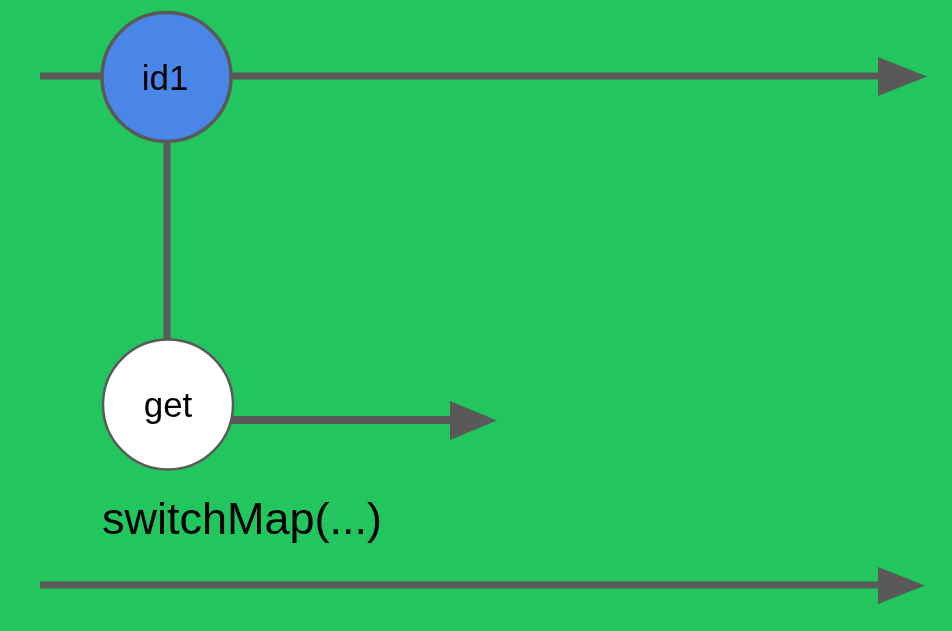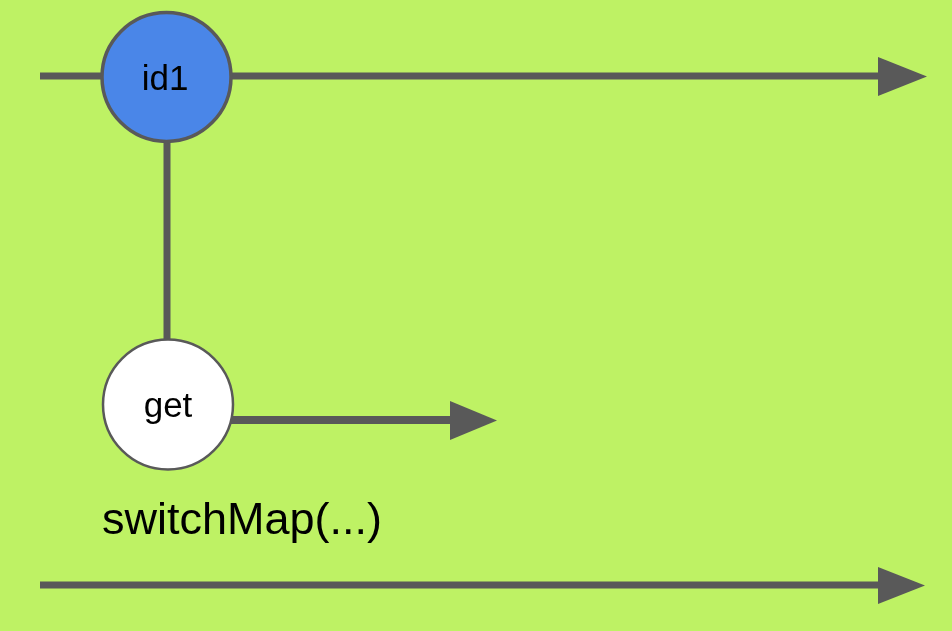--- a/index.html
+++ b/index.html
@@ -5,21 +5,21 @@
   html, body {
     margin: 0;
     padding: 0;
     background: #ffffff;
     font-family: "Liberation Sans", sans-serif;
   }
   .diagram-root {
     position: relative;
     width: 952px;
     height: 631px;
-    background: #bef264;
+    background: #22c55e;
     overflow: hidden;
   }
   .diagram-root svg {
     display: block;
     width: 952px;
     height: 631px;
   }
   .stroke-line {
     stroke: #595959;
     fill: none;

